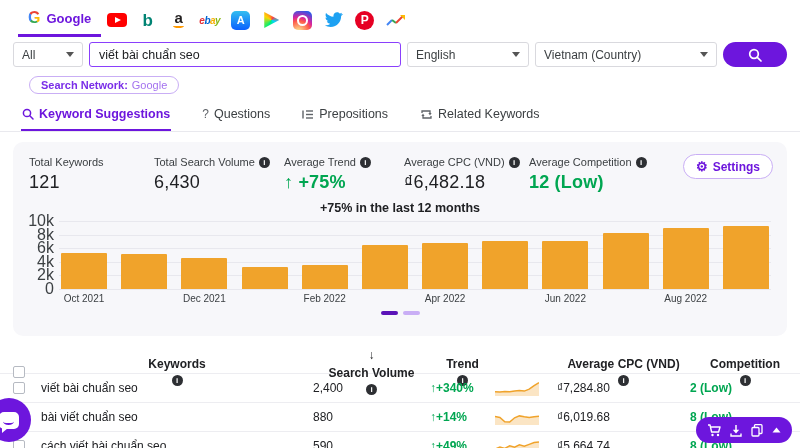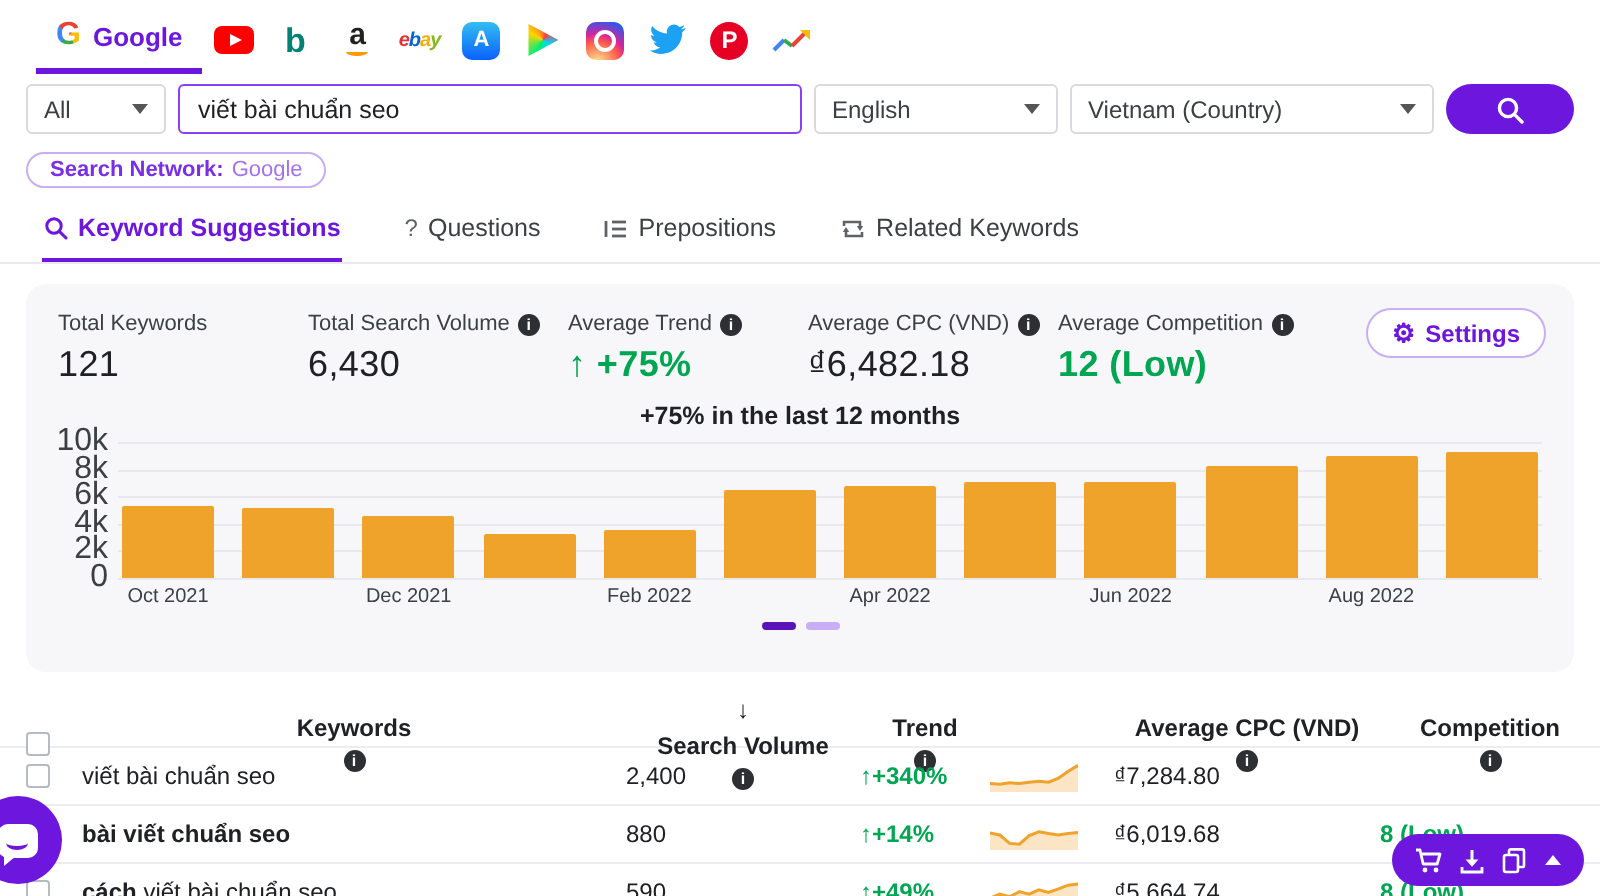--- a/index.html
+++ b/index.html
@@ -35,21 +35,21 @@
   .search-row { display:flex; align-items:center; gap:6px; padding:5px 13px 0; }
   .sel { height:25px; border:1px solid #d9d9de; border-radius:3px; background:#fff; font-size:12px;
     color:#3c4043; display:flex; align-items:center; justify-content:space-between; padding:0 8px; cursor:pointer; }
   .caret { width:0; height:0; border-left:4px solid transparent; border-right:4px solid transparent;
     border-top:5px solid #555; margin-left:8px; }
   .query-input { height:25px; flex:0 0 312px; border:1.5px solid #8a3ffc; border-radius:3px;
     font-size:12.5px; padding:0 9px; color:#202124; outline:none; font-family:inherit; }
   .search-btn { height:25px; width:76px; border:none; border-radius:14px; background:#6d16dd;
     display:flex; align-items:center; justify-content:center; cursor:pointer; }
 
-  .badge-row { padding:8px 13px 2px; }
+  .badge-row { padding:8px 13px 2px;margin-left:16px; }
   .net-badge { display:inline-flex; gap:4px; align-items:center; border:1px solid #c9aef5; border-radius:12px;
     padding:2px 11px; font-size:11px; }
   .net-badge b { color:#7a2ee8; }  .net-badge span { color:#a472ef; }
 
   
   .tabs { display:flex; gap:30px; padding:4px 21px 0; border-bottom:1px solid #e9e9ee; }
   .tab { display:flex; align-items:center; gap:5px; font-size:12.5px; color:#3c4043;
     padding:7px 1px 8px; cursor:pointer; border-bottom:2px solid transparent; }
   .tab.active { color:#6d16dd; font-weight:bold; border-bottom-color:#6d16dd; }
   .tab .ticon { font-size:12px; color:#5f6368; }
@@ -86,21 +86,21 @@
 
   
   .tbl { margin-top:12px; font-size:12px; }
   .trow { display:grid; grid-template-columns:28px 272px 117px 65px 62px 133px 1fr;
     align-items:center; height:27px; padding:0 0 0 13px; border-bottom:1px solid #ededf1; }
   .trow.head { font-weight:bold; height:26px; color:#202124; }
   .trow.head .hcell { display:flex; align-items:center; gap:4px;flex-direction:column; }
   .drow { height:29px; }
   .cbx { width:12px; height:12px; border:1px solid #b6bac2; border-radius:2px; background:#fff; cursor:pointer; }
   .kw { color:#202124; }
-  .kw b { font-weight:bold; }
+  .kw b { font-weight:normal; }
   .trend-cell { color:#00a651; font-weight:bold; }
   .comp-cell { color:#00a651; font-weight:bold; }
   .spark { display:block; }
 
   
   .chat-fab { position:absolute; left:-13px; bottom:6px; width:44px; height:44px; border-radius:50%;
     background:#6d16dd; display:flex; align-items:center; justify-content:center; cursor:pointer; }
   .chat-bubble { width:20px; height:17px; background:#fff; border-radius:5px; position:relative; }
   .chat-bubble::before { content:""; position:absolute; left:4px; top:6px; width:11px; height:5px;
     border:solid #6d16dd; border-width:0 0 2px 0; border-radius:0 0 50% 50%; }
@@ -341,20 +341,21 @@
         <span class="kw"><span>viết bài chuẩn seo</span></span>
         <span>2,400</span>
         <span class="trend-cell">↑+340%</span>
         <span>
           <svg class="spark" width="44" height="16">
             <polygon points="0,16 0.0,11.8 4.9,12.1 9.8,11.4 14.7,11.8 19.6,11.1 24.4,10.6 29.3,11.1 34.2,9.1 39.1,5.6 44.0,2.7 44,16" fill="rgba(240,163,43,.28)"></polygon>
             <polyline points="0.0,11.8 4.9,12.1 9.8,11.4 14.7,11.8 19.6,11.1 24.4,10.6 29.3,11.1 34.2,9.1 39.1,5.6 44.0,2.7" fill="none" stroke="#f0a32b" stroke-width="1.5"></polyline>
           </svg>
         </span>
         <span>₫7,284.80</span>
+        <span class="comp-cell">2 (Low)</span>
       </div>
       <div class="trow drow">
         <span class="cbx"></span>
         <span class="kw"><b>bài viết chuẩn seo</b></span>
         <span>880</span>
         <span class="trend-cell">↑+14%</span>
         <span>
           <svg class="spark" width="44" height="16">
             <polygon points="0,16 0.0,7.5 4.9,8.5 9.8,12.7 14.7,13.1 19.6,8.8 24.4,6.9 29.3,7.8 34.2,8.5 39.1,7.7 44.0,7.2 44,16" fill="rgba(240,163,43,.28)"></polygon>
             <polyline points="0.0,7.5 4.9,8.5 9.8,12.7 14.7,13.1 19.6,8.8 24.4,6.9 29.3,7.8 34.2,8.5 39.1,7.7 44.0,7.2" fill="none" stroke="#f0a32b" stroke-width="1.5"></polyline>

